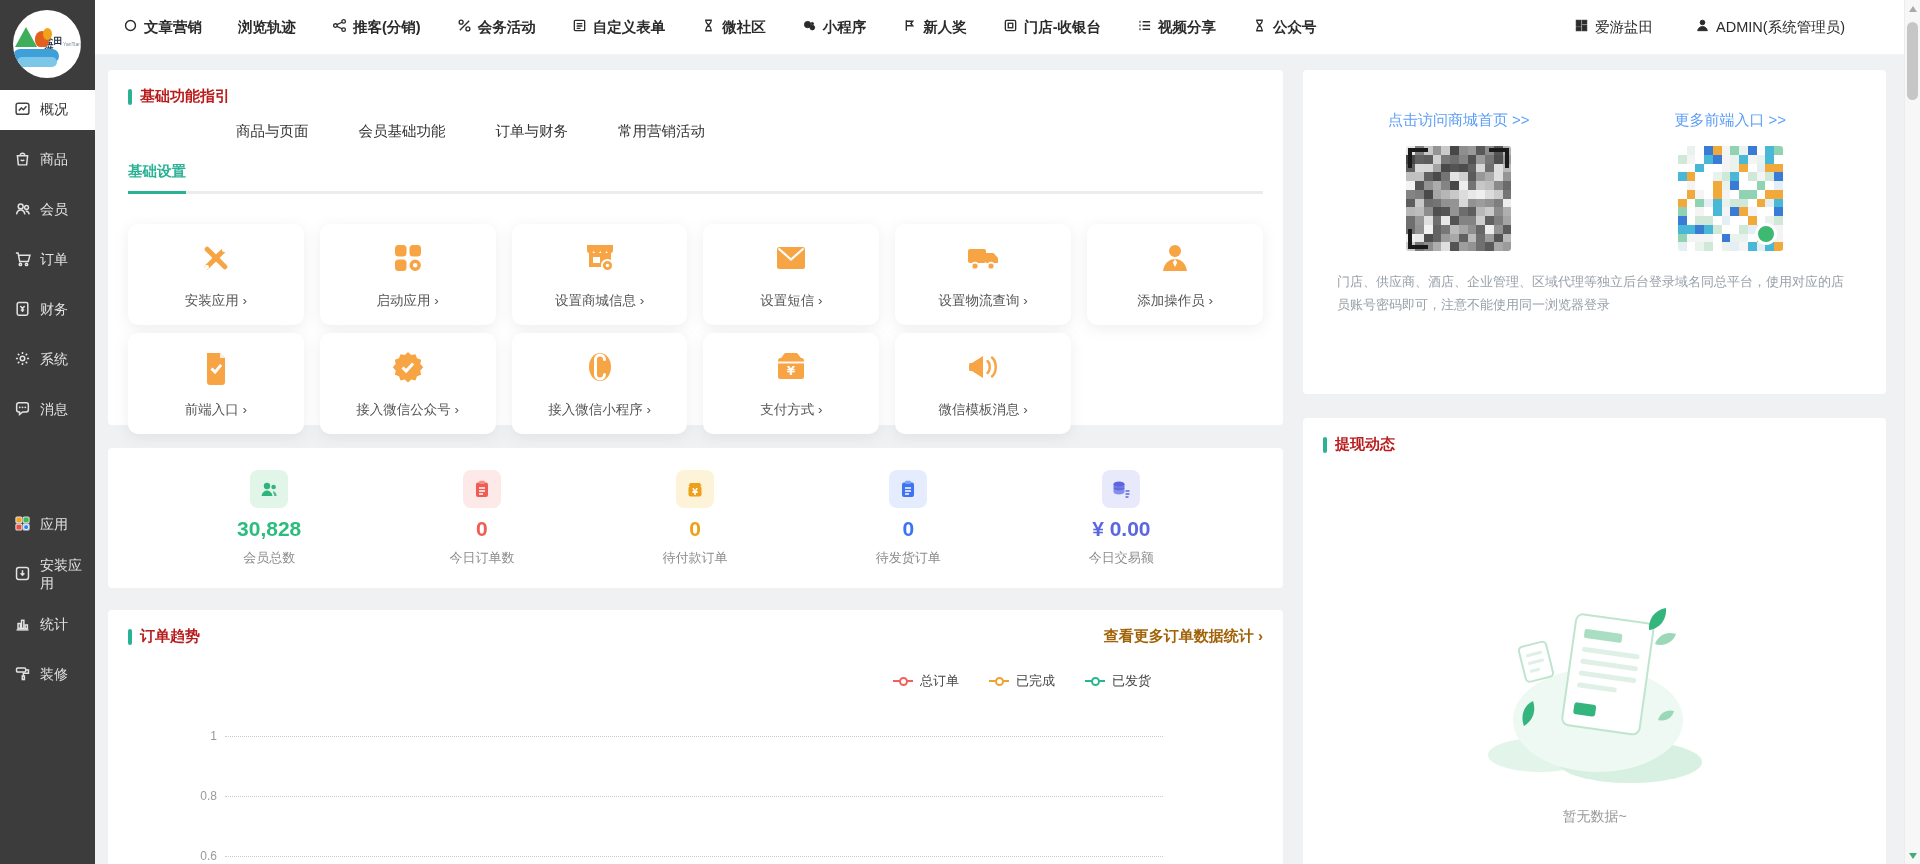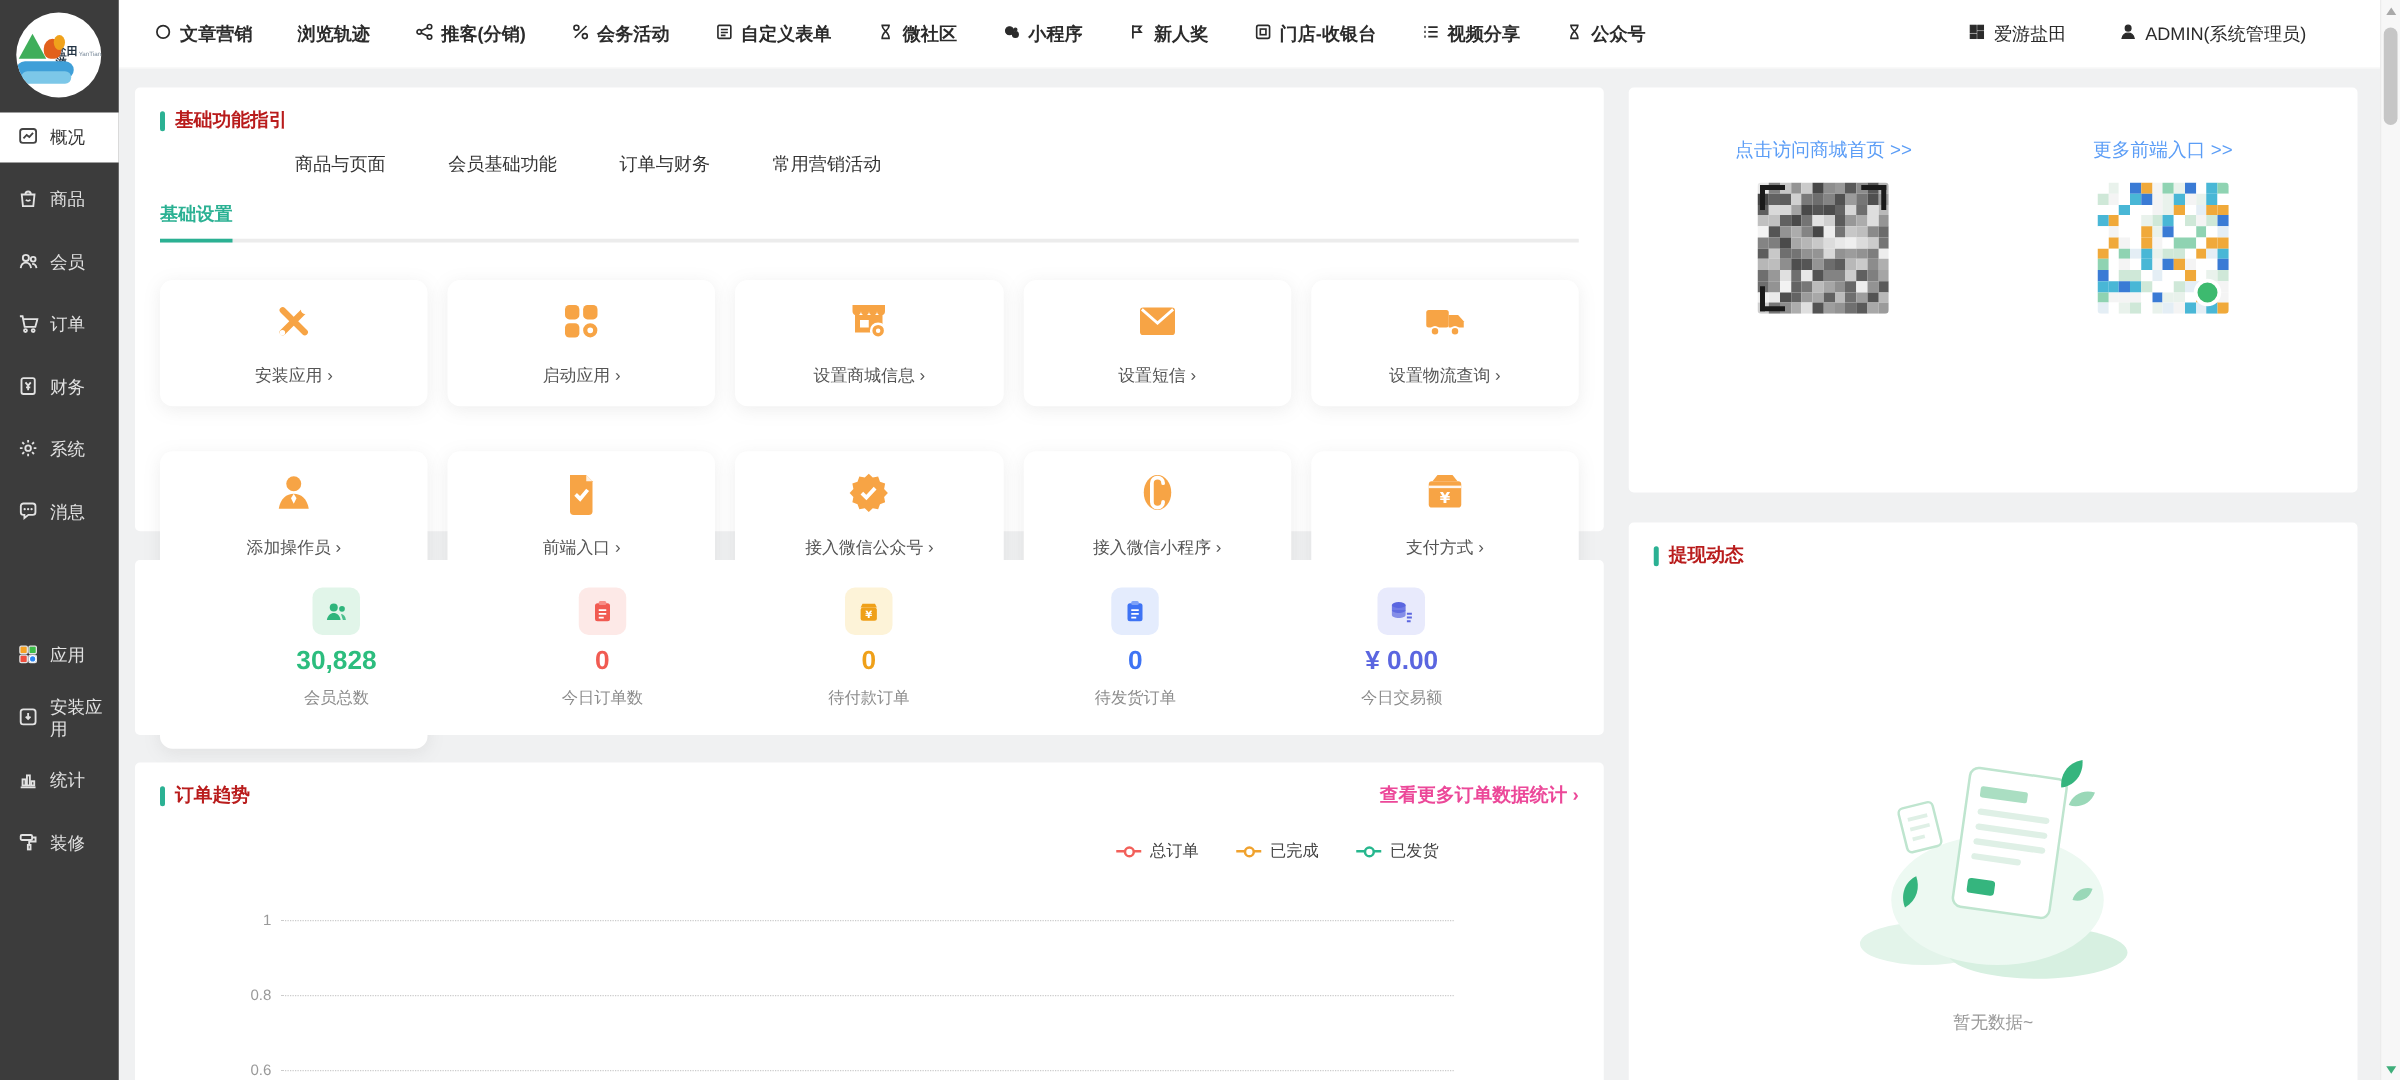--- a/index.html
+++ b/index.html
@@ -40,37 +40,37 @@
   .content { position:absolute; left:95px; top:55px; right:0; bottom:0; background:#f0f1f2; }
   .card { position:absolute; background:#fff; border-radius:4px; }
   .sec-title { display:flex; align-items:center; gap:8px; font-size:15px; font-weight:bold; color:#b91c1c; }
   .sec-bar { width:4px; height:16px; border-radius:2px; background:#2bb193; }
 
   
   .guide-card { left:13px; top:15px; width:1175px; height:355px; padding:17px 20px; }
   .tabs { display:flex; gap:50px; margin-top:16px; border-bottom:3px solid #ececec; }
   .tab { font-size:14.5px; color:#333; padding-bottom:10px; cursor:pointer; }
   .tab.active { color:#2bb193; font-weight:bold; border-bottom:3px solid #2bb193; margin-bottom:-3px;margin-top:40px; }
-  .fn-grid { display:grid; grid-template-columns:repeat(5,1fr); gap:36px 16px; margin-top:30px; }
+  .fn-grid { display:grid; grid-template-columns:repeat(6,1fr); gap:8px 16px; margin-top:30px; }
   .fn-card { height:101px; background:#fff; border-radius:10px; box-shadow:0 3px 14px rgba(120,120,120,.13);
     display:flex; flex-direction:column; align-items:center; justify-content:center; cursor:pointer; }
   .fn-label { margin-top:12px; font-size:13.5px; color:#555; }
 
   
   .stats-card { left:13px; top:393px; width:1175px; height:140px; display:flex; align-items:center;
     justify-content:space-around; padding:0 55px; }
   .stat { display:flex; flex-direction:column; align-items:center; }
   .stat-icon { width:38px; height:38px; border-radius:8px; display:flex; align-items:center; justify-content:center; }
   .stat-value { margin-top:9px; font-size:21px; font-weight:bold; color:var(--c); }
   .stat-label { margin-top:8px; font-size:13px; color:#8c8c8c; }
 
   
   .chart-card { left:13px; top:555px; width:1175px; height:320px; padding:17px 20px; }
   .chart-head { display:flex; align-items:center; justify-content:space-between; }
-  .more-link { font-size:15px; color:#ec4899; font-weight:bold; cursor:pointer; }
+  .more-link { font-size:15px; color:#a16207; font-weight:bold; cursor:pointer; }
   .legend-row { display:flex; justify-content:flex-end; gap:30px; margin-top:26px; padding-right:112px; }
   .legend-item { display:flex; align-items:center; gap:7px; font-size:13px; color:#444; cursor:pointer; }
   .lg-marker { position:relative; width:20px; height:2px; background:var(--c); }
   .lg-marker::after { content:""; position:absolute; left:6px; top:-3.5px; width:5px; height:5px;
     border:2px solid var(--c); border-radius:50%; background:#fff; }
   .chart-area { position:absolute; left:117px; right:120px; top:126px; height:160px; }
   .grid-row { position:absolute; left:0; right:0; border-top:1px dotted #ccc; }
   .grid-row .ytick { position:absolute; left:-40px; top:-8px; width:32px; text-align:right;
     font-size:12px; color:#999; }
 
@@ -815,20 +815,21 @@
             <div style="background: rgb(228, 238, 245);"></div>
             <div style="background: rgb(244, 244, 244);"></div>
             <div style="background: rgb(73, 183, 214);"></div>
             <div style="background: rgb(228, 238, 245);"></div>
             <div style="background: rgb(73, 183, 214);"></div>
             <div style="background: rgb(240, 169, 58);"></div>
           <div class="gdot"></div>
         </div>
       </div>
     </div>
+    <div class="entry-note">门店、供应商、酒店、企业管理、区域代理等独立后台登录域名同总平台，使用对应的店员账号密码即可，注意不能使用同一浏览器登录</div>
   </div>
 
   <div class="card withdraw-card">
     <div class="sec-title">
         <span class="sec-bar"></span>
       <span>提现动态</span>
       </div>
     <div class="empty-wrap">
       <span>
         <svg width="230" height="220" viewBox="0 0 230 220">

